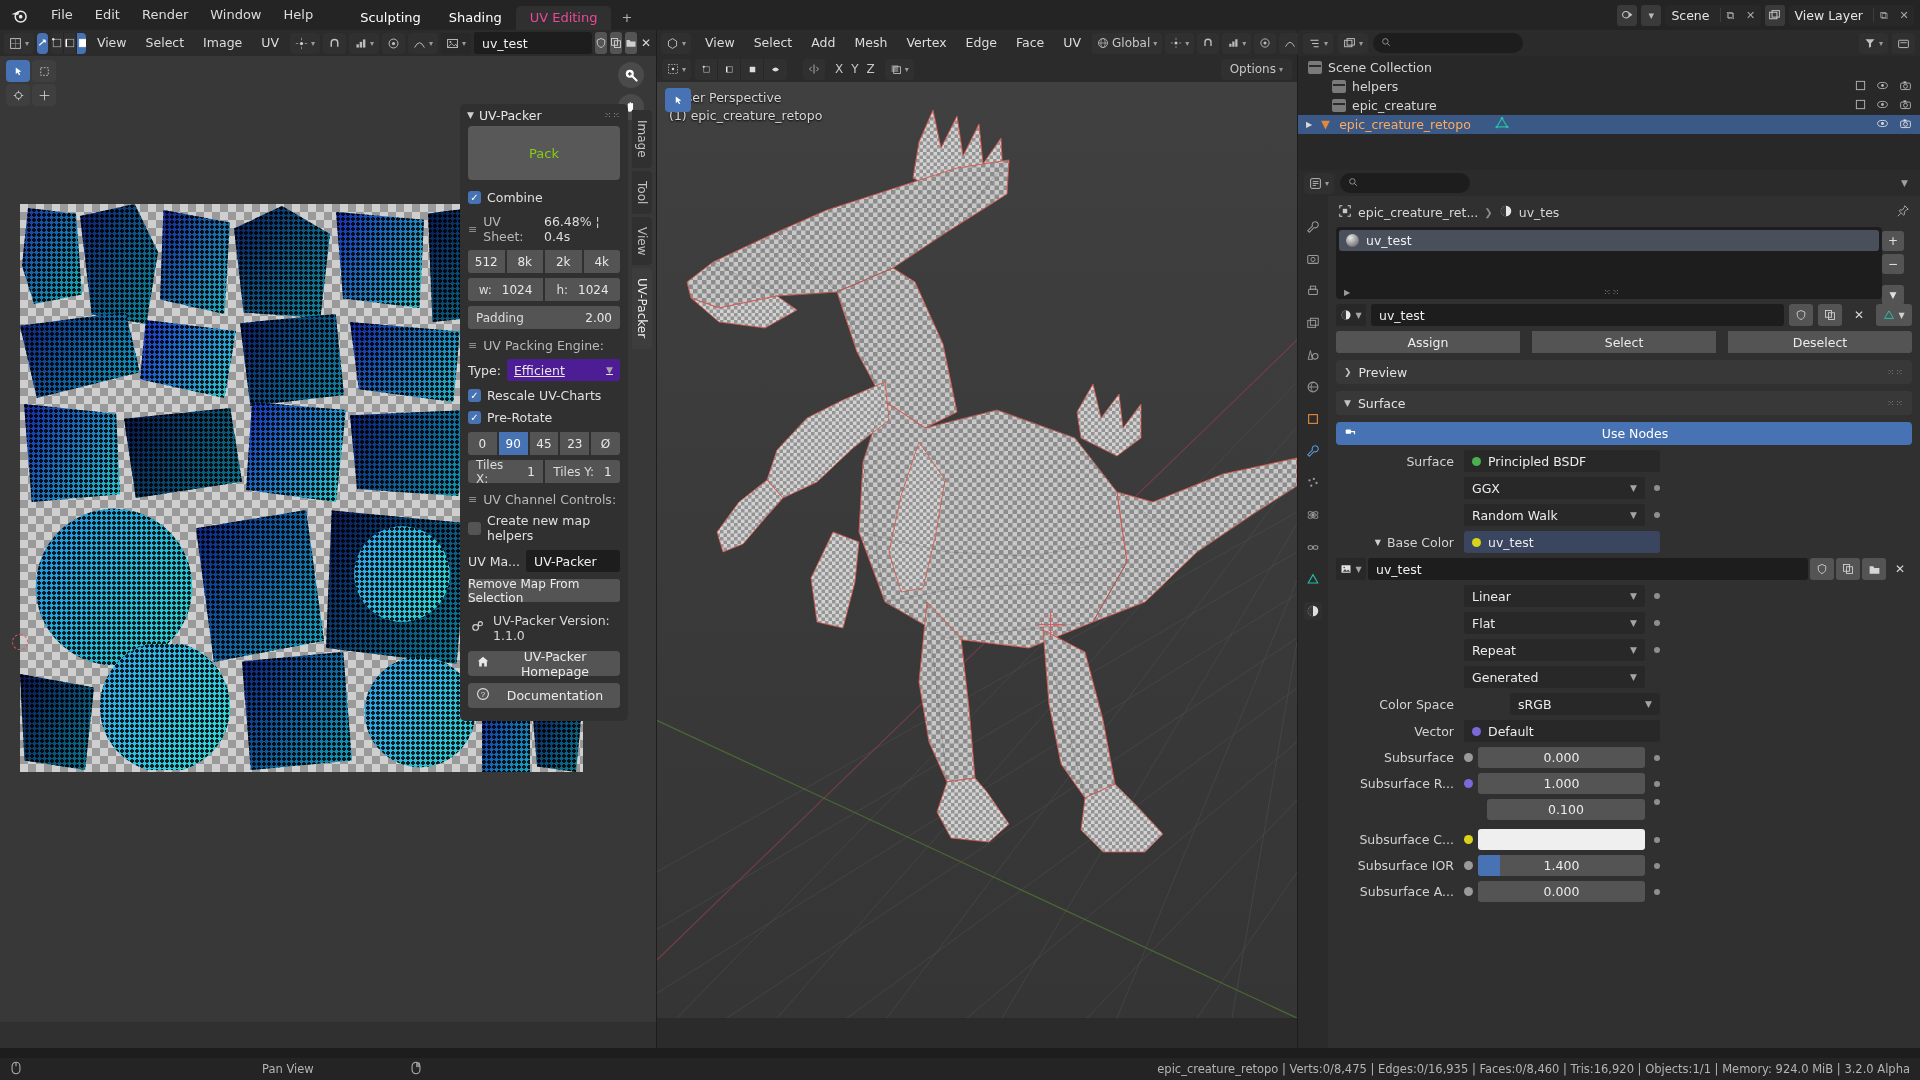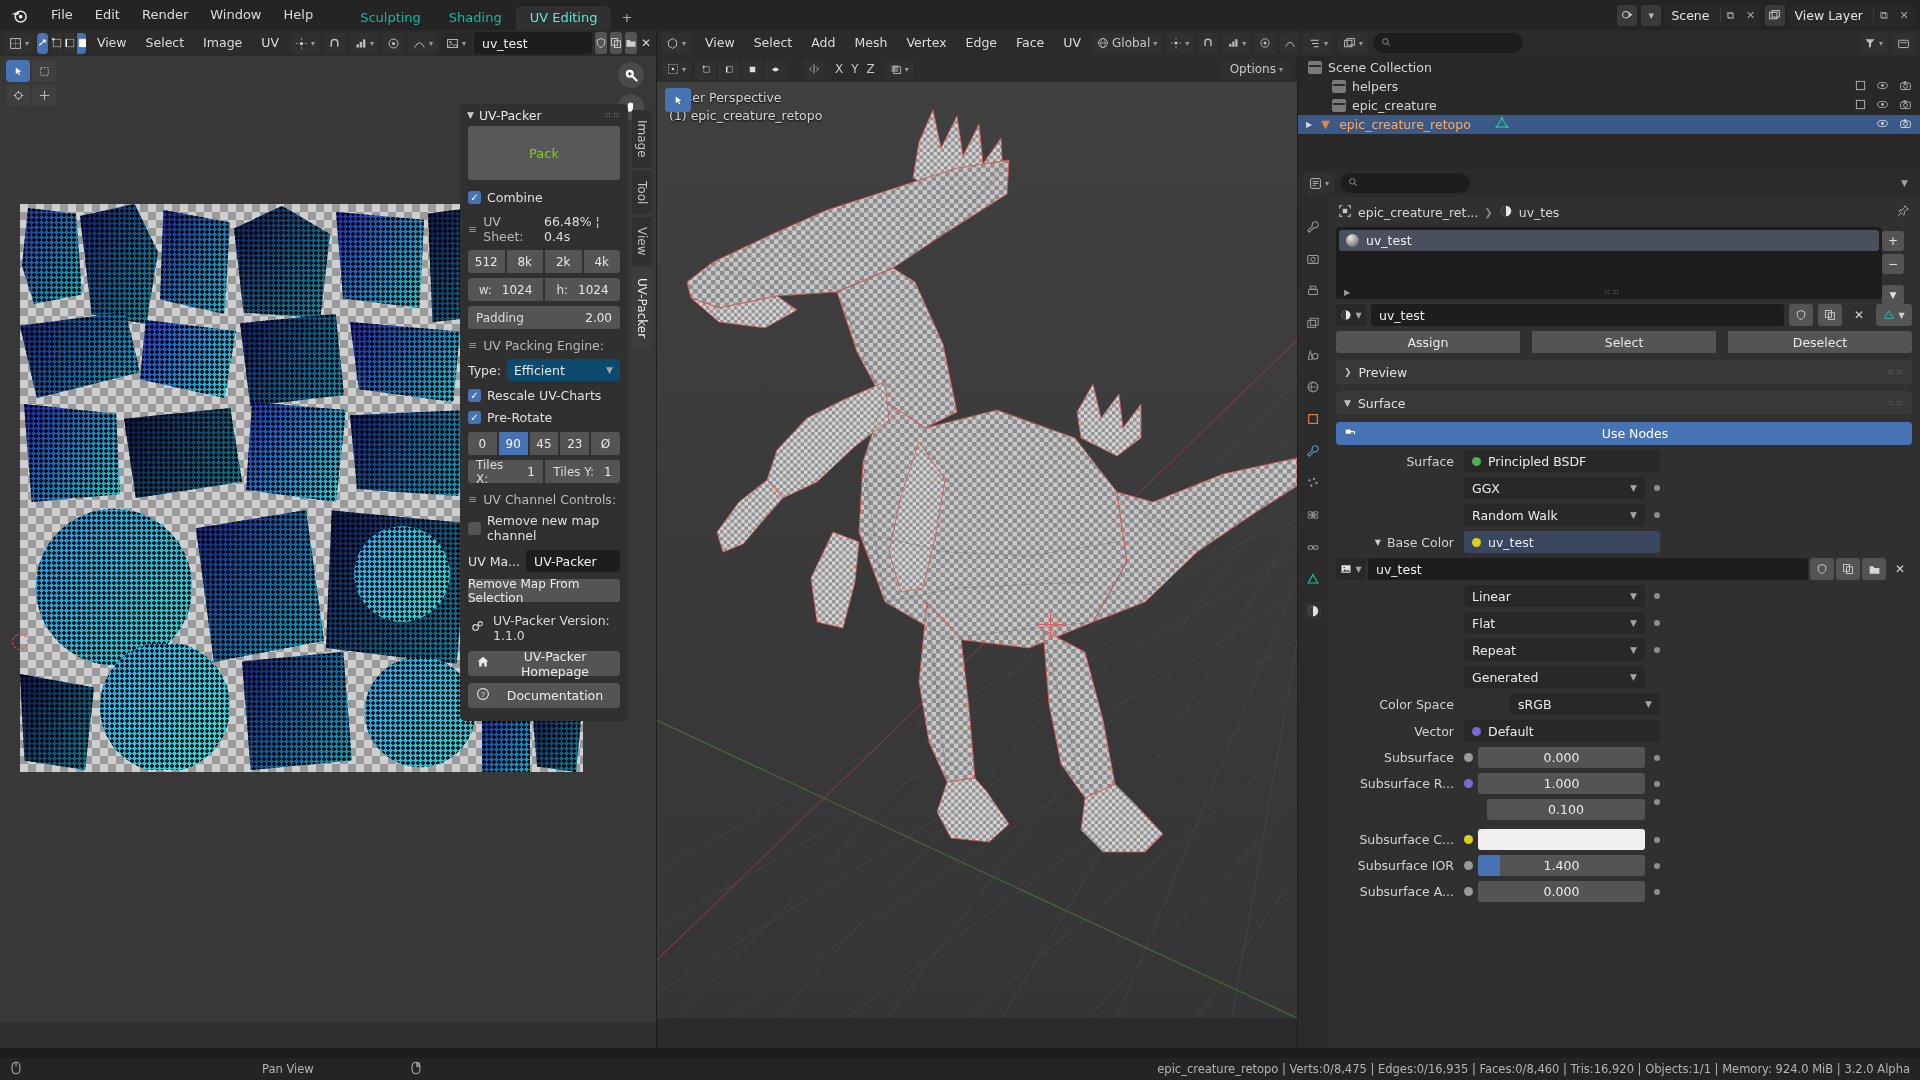--- a/index.html
+++ b/index.html
@@ -13,23 +13,23 @@
   .app { position: relative; width: 1920px; height: 1080px; }
 
   
   .topbar {
     position: absolute; left: 0; top: 0; width: 1920px; height: 30px;
     background: #242424; display: flex; align-items: center; padding-left: 8px;
   }
   .blender-logo { width: 22px; height: 22px; margin-right: 10px; display:flex; align-items:center; justify-content:center; }
   .menu-item { padding: 0 11px; height: 30px; line-height: 30px; font-size: 13px; color: #dcdcdc; cursor: default; }
   .wstabs { display: flex; align-items: flex-end; height: 30px; margin-left: 22px; }
-  .wstab { padding: 0 14px; height: 24px; line-height: 24px; font-size: 13px; color: #14b8a6;
+  .wstab { padding: 0 14px; height: 24px; line-height: 24px; font-size: 13px; color: #ffffff;
            border-radius: 5px 5px 0 0; align-self: flex-end; }
-  .wstab.active { background: #303030; color: #5eead4; }
+  .wstab.active { background: #303030; color: #ec4899; }
   .wstab-plus { padding: 0 10px; color: #b0b0b0; height: 24px; line-height: 24px; }
   .topbar-right { position: absolute; right: 6px; top: 0; height: 30px; display: flex; align-items: center; gap: 4px; }
   .tb-ibtn { width: 20px; height: 21px; display: flex; align-items: center; justify-content: center;
              color: #b9b9b9; background: #3a3a3a; border-radius: 3px; font-size: 11px; }
   .scene-block { display:flex; align-items:center; background:#282828; border-radius:4px; height:21px; }
   .scene-block .nm { padding: 0 10px 0 6px; font-size: 12.5px; }
   .scene-block .sep { width:1px; height:14px; background:#3d3d3d; }
   .sb-mini { width:20px; display:flex; align-items:center; justify-content:center; color:#a8a8a8; font-size:11px; }
 
   
@@ -94,22 +94,22 @@
   .segrow .seg:first-child { border-radius: 3px 0 0 3px; }
   .segrow .seg:last-child { border-radius: 0 3px 3px 0; }
   .fld { height: 23px; background: #545454; border-radius: 3px; display: flex; align-items: center;
          padding: 0 8px; font-size: 12px; color: #e8e8e8; margin-bottom: 5px; }
   .fld .k { color: #dcdcdc; }
   .fld .v { margin-left: auto; }
   .fld2 { display: flex; gap: 2px; margin-bottom: 5px; }
   .fld2 .fld { flex: 1; margin-bottom: 0; justify-content: center; gap: 10px; }
   .fld2 .fld:first-child { border-radius: 3px 0 0 3px; }
   .fld2 .fld:last-child { border-radius: 0 3px 3px 0; }
-  .dd { height: 22px; background: #0c4a6e; border-radius: 3px; display: flex; align-items: center;
-        padding: 0 7px; font-size: 12.5px; color: #e8e8e8; flex: 1; }
+  .dd { height: 22px; background: #4c1d95; border-radius: 3px; display: flex; align-items: center;
+        padding: 0 7px; font-size: 12.5px; color: #e8e8e8; flex: 1; text-decoration: underline; }
   .dd .cv { margin-left: auto; color: #a5a5a5; font-size: 9px; }
   .txtf { height: 22px; background: #1d1d1d; border-radius: 3px; display: flex; align-items: center;
           padding: 0 8px; font-size: 12.5px; color: #f0f0f0; flex: 1; }
   .wbtn { height: 23px; background: #545454; border-radius: 3px; display: flex; align-items: center;
           justify-content: center; font-size: 12px; color: #ececec; margin-bottom: 7px; }
   .ibtn { height: 25px; background: #545454; border-radius: 4px; display: flex; align-items: center;
           padding: 0 8px; gap: 8px; font-size: 12.5px; color: #ececec; margin-bottom: 7px; }
   .ibtn .lab { flex: 1; text-align: center; }
   .verline { display: flex; align-items: center; gap: 8px; padding: 4px 2px 8px 2px; font-size: 12.5px; color: #d8d8d8; }
 
@@ -515,21 +515,21 @@
           </div>
         </div>
 
         <div class="np-sub">
           <span class="grip">≡</span>
           <span>UV Channel Controls:</span>
         </div>
 
         <div class="np-row">
           <div class="cbox off">✓</div>
-          <div class="np-lbl">Remove new map channel</div>
+          <div class="np-lbl">Create new map helpers</div>
         </div>
 
         <div class="np-row">
           <span class="np-lbl">UV Ma...</span>
           <div class="txtf">UV-Packer</div>
         </div>
 
         <div class="wbtn">Remove Map From Selection</div>
 
         <div class="verline">

